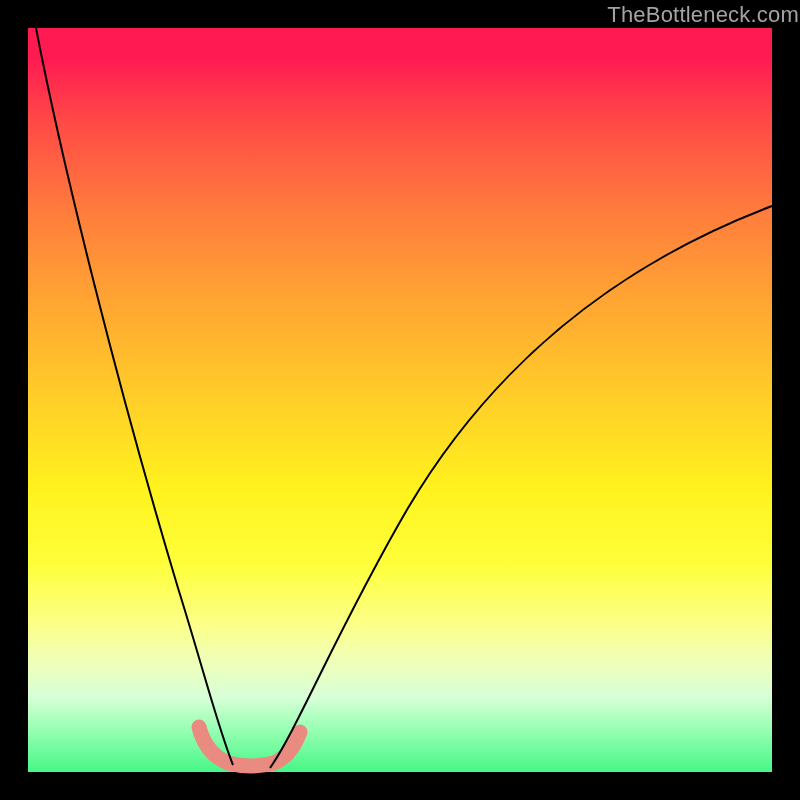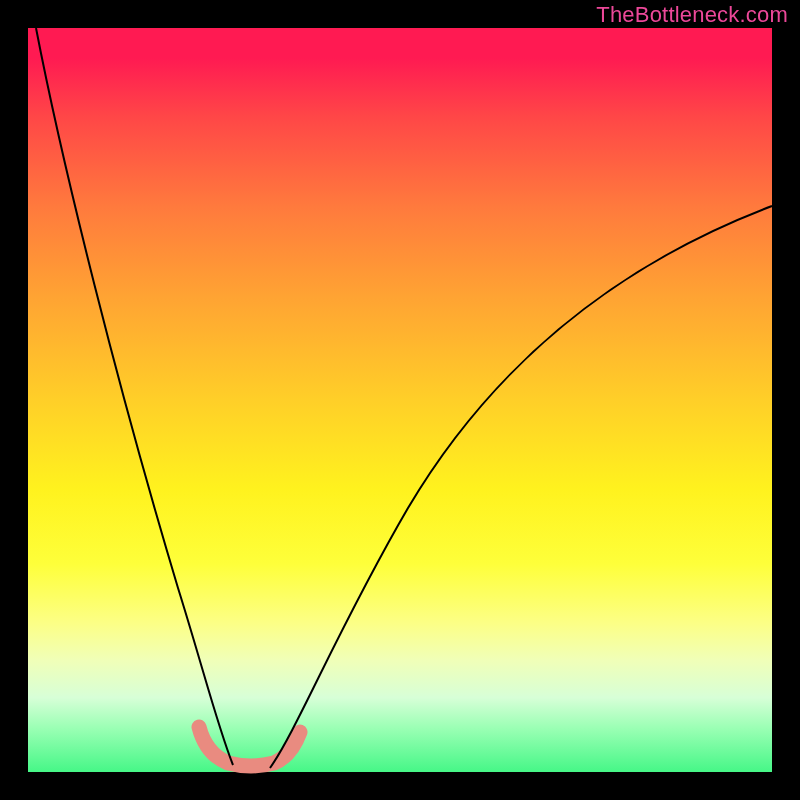--- a/index.html
+++ b/index.html
@@ -29,22 +29,22 @@
       #fcff86 80%,
       #f0ffb8 85%,
       #d7ffd7 90%,
       #9cffb5 94%,
       #46f787 100%
     );
   }
   .watermark {
     position: absolute;
     top: 2px;
-    right: 12px;
-    color: #ec4899;
+    right: 1px;
+    color: #a3a3a3;
     font-size: 22px;
     letter-spacing: 0.2px;
     font-weight: 500;
     margin-left: 43px;
   }
   svg.curves {
     position: absolute;
     left: 0;
     top: 0;
     width: 744px;

